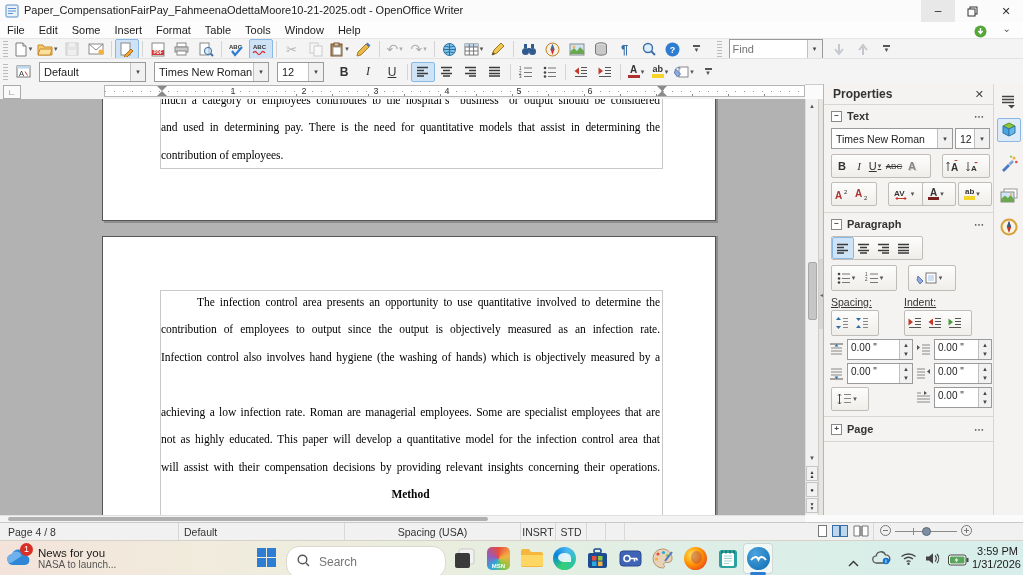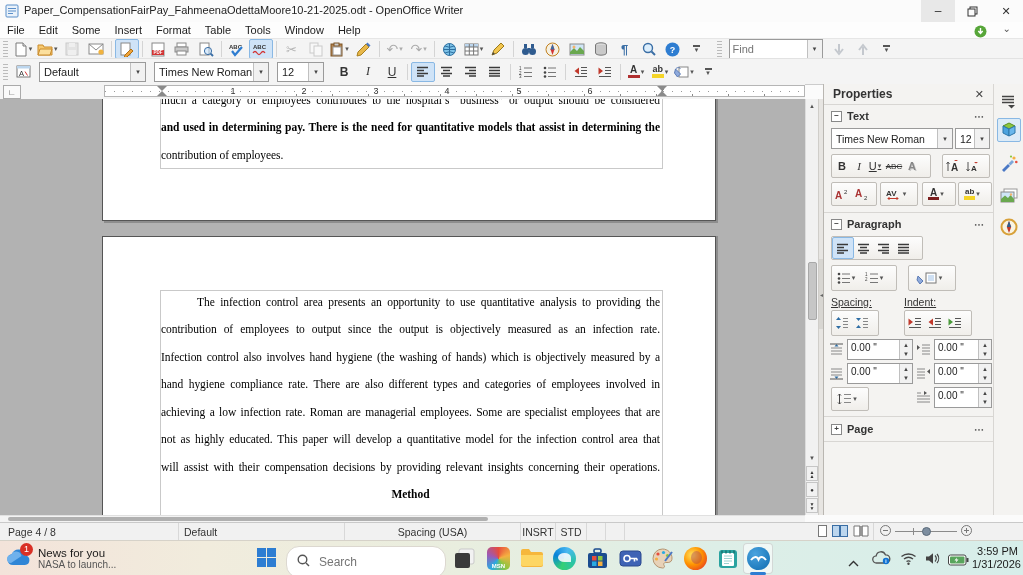--- a/index.html
+++ b/index.html
@@ -394,30 +394,29 @@
           <div style="width:0;height:0;border-left:5px solid transparent;border-right:5px solid transparent;border-bottom:5px solid #8a8a8a;"></div>
         </div>
     </div>
   </div>
 
   <div class="ab" style="left:0;top:99px;width:805px;height:416px;background:#b2b2b2;overflow:hidden;">
 
     <div class="ab" style="left:102px;top:-4px;width:614px;height:126px;background:#fff;border-left:1px solid #555;border-right:1px solid #555;border-bottom:1px solid #555;box-shadow:2px 2px 0 #8d8d8d;overflow:hidden;box-sizing:border-box;">
       <div class="ab" style="left:57px;top:-30px;width:501px;height:102px;border:1px solid #c9c9c9;"></div>
       <div class="docline just" style="top:-1px;">much a category of employees contributes to the hospital’s “business” or output should be considered</div>
-      <div class="docline just" style="top:26px;font-weight:bold;">and used in determining pay. There is the need for quantitative models that assist in determining the</div>
+      <div class="docline just" style="top:26px;">and used in determining pay. There is the need for quantitative models that assist in determining the</div>
       <div class="docline" style="top:54px;">contribution of employees.</div>
     </div>
 
     <div class="ab" style="left:102px;top:137px;width:614px;height:290px;background:#fff;border:1px solid #555;border-bottom:0;box-shadow:2px 0 0 #8d8d8d;overflow:hidden;box-sizing:border-box;">
       <div class="ab" style="left:57px;top:53px;width:501px;height:300px;border:1px solid #c9c9c9;border-bottom:0;"></div>
-      <div class="docline just" style="top:59px;text-indent:36px;">The infection control area presents an opportunity to use quantitative analysis to providing the</div>
+      <div class="docline just" style="top:59px;text-indent:36px;">The infection control area presents an opportunity to use quantitative involved to determine the</div>
       <div class="docline just" style="top:86px;">contribution of employees to output since the output is objectively measured as an infection rate.</div>
       <div class="docline just" style="top:114px;">Infection control also involves hand hygiene (the washing of hands) which is objectively measured by a</div>
-      <div class="docline just" style="top:141px;">hand hygiene compliance rate. There are also different types and categories of employees involved in</div>
       <div class="docline just" style="top:169px;">achieving a low infection rate. Roman are managerial employees. Some are specialist employees that are</div>
       <div class="docline just" style="top:196px;">not as highly educated. This paper will develop a quantitative model for the infection control area that</div>
       <div class="docline just" style="top:224px;">will assist with their compensation decisions by providing relevant insights concerning their operations.</div>
       <div class="docline" style="top:251px;text-align:center;font-weight:bold;">Method</div>
     </div>
   </div>
 
   <div class="ab" style="left:805px;top:99px;width:13px;height:416px;background:#f1f1f1;border-left:1px solid #dcdcdc;box-sizing:border-box;">
     <div class="ab" style="left:0;top:0;width:12px;height:13px;display:flex;align-items:center;justify-content:center;font-size:6px;color:#555;background:#f1f1f1;">▲</div>
     <div class="ab" style="left:1.5px;top:163px;width:9px;height:58px;background:#c6c6c6;border:1px solid #a8a8a8;border-radius:2px;box-sizing:border-box;"></div>
@@ -484,21 +483,21 @@
             <text x="9" y="6" font-size="6" fill="#333">2</text>
           </svg>
         </div>
       <div class="gcell">
           <svg width="15" height="12">
             <text x="0" y="9" font-size="10" font-weight="bold" fill="#a33">A</text>
             <text x="9" y="12" font-size="6" fill="#333">2</text>
           </svg>
         </div>
     </div>
-    <div class="group ab" style="left:56px;top:98px;width:36px;text-align:center;">
+    <div class="group ab" style="left:64px;top:98px;width:36px;text-align:center;">
       <div class="gcell" style="width:30px;">
           <svg width="16" height="12">
             <text x="0" y="8" font-size="8" font-weight="bold" fill="#333">AV</text>
             <path d="M2 10.5h10M2 10.5l1.5-1.5M2 10.5l1.5 1.5M12 10.5l-1.5-1.5M12 10.5l-1.5 1.5" stroke="#c0392b" fill="none"></path>
           </svg>
           <span class="dd">▾</span>
         </div>
     </div>
     <div class="group ab" style="left:98px;top:98px;width:32px;">
       <div class="gcell" style="width:26px;">

